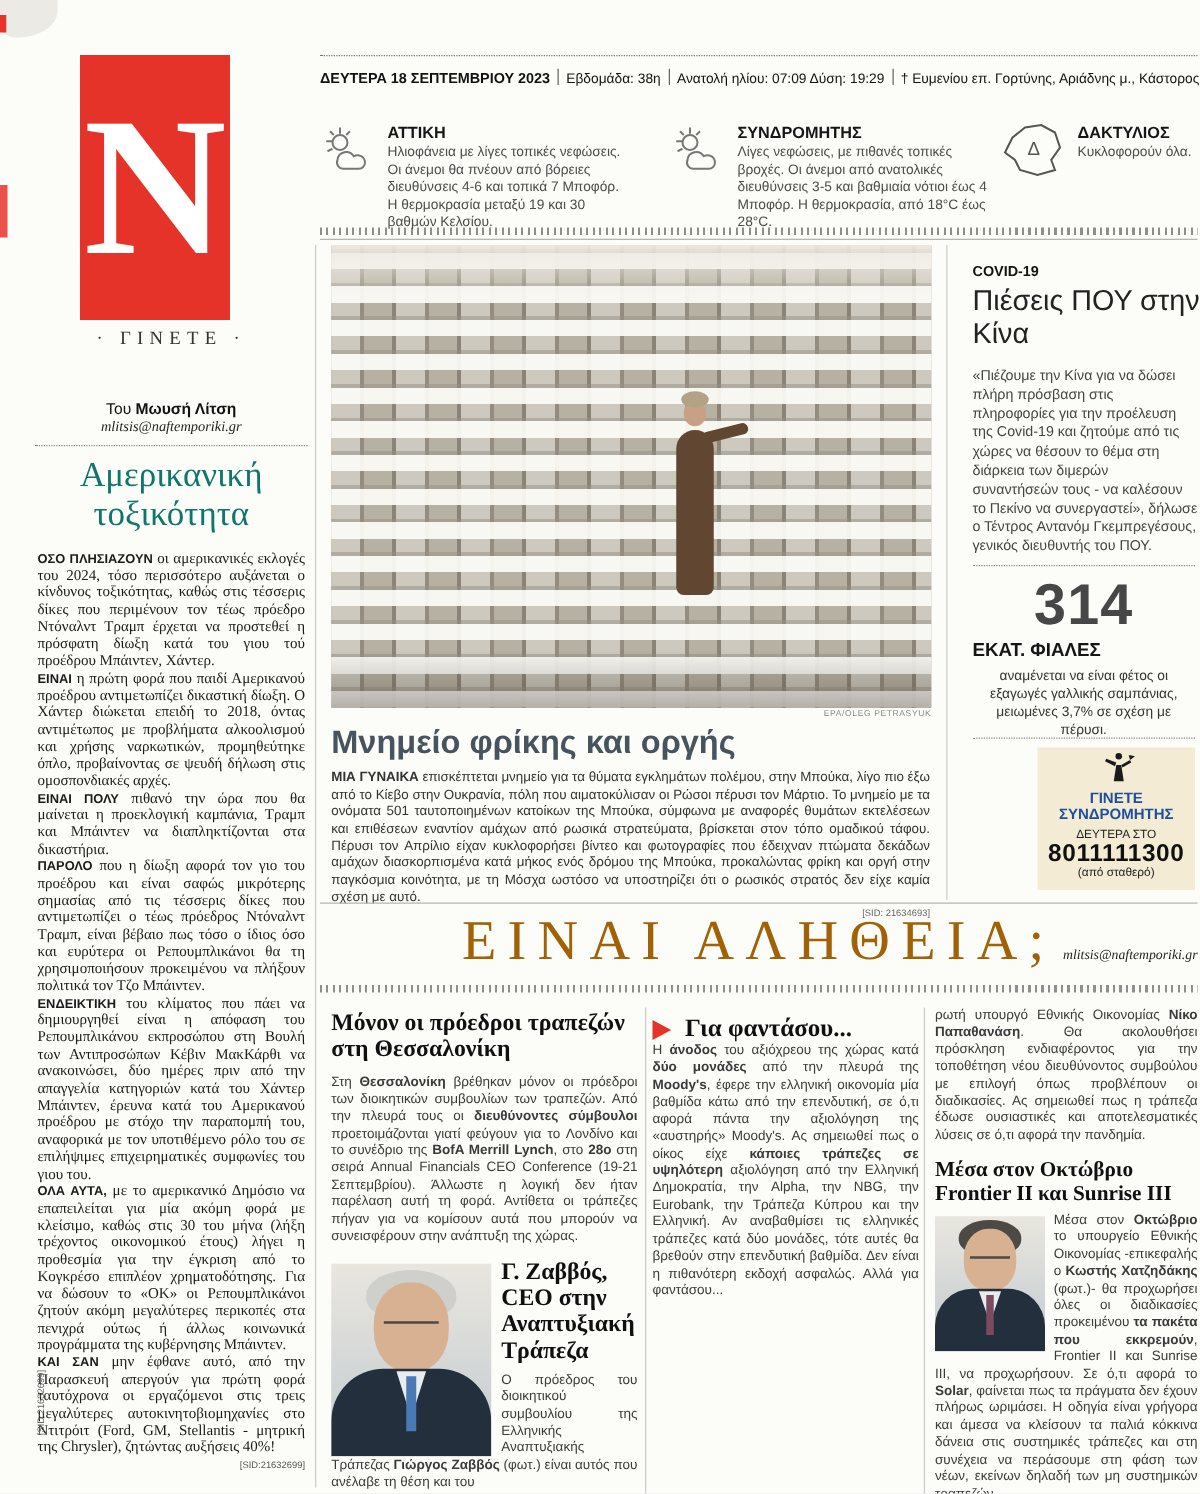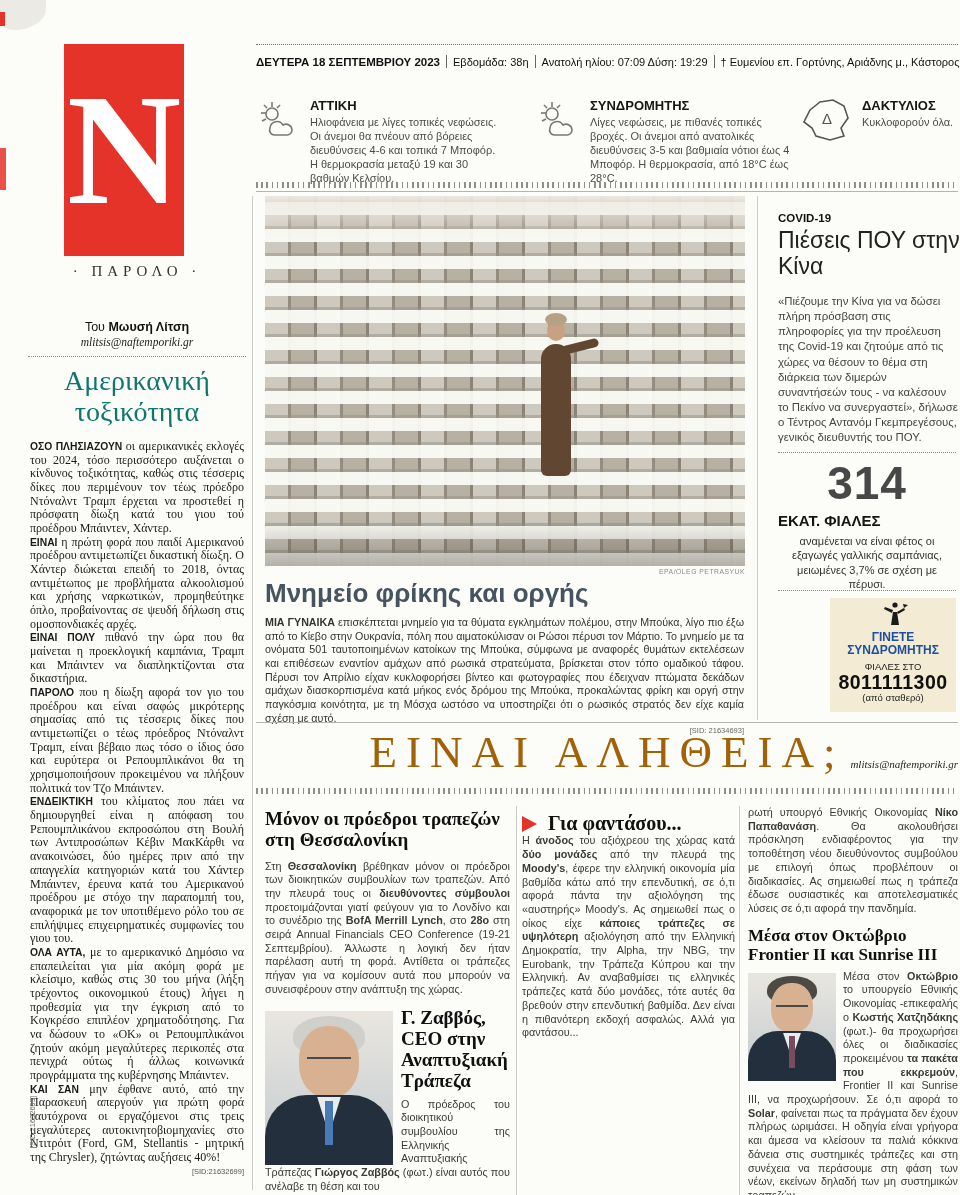--- a/index.html
+++ b/index.html
@@ -140,21 +140,21 @@
 
 <div id="page">
 
   <div class="abs torn-corner"></div>
   <div class="abs edge-mark1"></div>
   <div class="abs edge-mark2"></div>
 
   <div class="abs logo-box">
     <span>N</span>
   </div>
-  <div class="abs section-label">· ΠΑΡΟΛΟ ·</div>
+  <div class="abs section-label">· ΓΙΝΕΤΕ ·</div>
   <div class="abs byline"><span>Του </span><b>Μωυσή Λίτση</b></div>
   <div class="abs author-email">mlitsis@naftemporiki.gr</div>
   <div class="abs dotline dl-1"></div>
   <h1 class="abs op-title">Αμερικανική τοξικότητα</h1>
 
   <div class="abs op-body">
     <p><b class="op-lead">ΟΣΟ ΠΛΗΣΙΑΖΟΥΝ</b><span> οι αμερικανικές εκλογές του 2024, τόσο περισσότερο αυξάνεται ο κίνδυνος τοξικότητας, καθώς στις τέσσερις δίκες που περιμένουν τον τέως πρόεδρο Ντόναλντ Τραμπ έρχεται να προστεθεί η πρόσφατη δίωξη κατά του γιου τού προέδρου Μπάιντεν, Χάντερ.</span></p>
     <p><b class="op-lead">ΕΙΝΑΙ</b><span> η πρώτη φορά που παιδί Αμερικανού προέδρου αντιμετωπίζει δικαστική δίωξη. Ο Χάντερ διώκεται επειδή το 2018, όντας αντιμέτωπος με προβλήματα αλκοολισμού και χρήσης ναρκωτικών, προμηθεύτηκε όπλο, προβαίνοντας σε ψευδή δήλωση στις ομοσπονδιακές αρχές.</span></p>
     <p><b class="op-lead">ΕΙΝΑΙ ΠΟΛΥ</b><span> πιθανό την ώρα που θα μαίνεται η προεκλογική καμπάνια, Τραμπ και Μπάιντεν να διαπληκτίζονται στα δικαστήρια.</span></p>
     <p><b class="op-lead">ΠΑΡΟΛΟ</b><span> που η δίωξη αφορά τον γιο του προέδρου και είναι σαφώς μικρότερης σημασίας από τις τέσσερις δίκες που αντιμετωπίζει ο τέως πρόεδρος Ντόναλντ Τραμπ, είναι βέβαιο πως τόσο ο ίδιος όσο και ευρύτερα οι Ρεπουμπλικάνοι θα τη χρησιμοποιήσουν προκειμένου να πλήξουν πολιτικά τον Τζο Μπάιντεν.</span></p>
@@ -256,21 +256,21 @@
             <path d="M14 12 L6 8 L7 6 L15 9 Z"></path>
             <path d="M19 11 L26 7 L27 9 L20 13 Z"></path>
             <path d="M25 3 L30 4 L26 7 Z"></path>
           </g>
         </svg>
     </span>
     <div class="sub-brand">
       <div>ΓΙΝΕΤΕ</div>
       <div>ΣΥΝΔΡΟΜΗΤΗΣ</div>
     </div>
-    <div class="sub-call">ΦΙΑΛΕΣ ΣΤΟ</div>
+    <div class="sub-call">ΔΕΥΤΕΡΑ ΣΤΟ</div>
     <div class="sub-phone">8011111300</div>
     <div class="sub-note">(από σταθερό)</div>
   </div>
 
   <div class="abs hl hl-2"></div>
   <h2 class="abs banner">ΕΙΝΑΙ ΑΛΗΘΕΙΑ;</h2>
   <div class="abs banner-email">mlitsis@naftemporiki.gr</div>
   <div class="abs tickband tb-2"></div>
 
   <div class="bcol col1">

